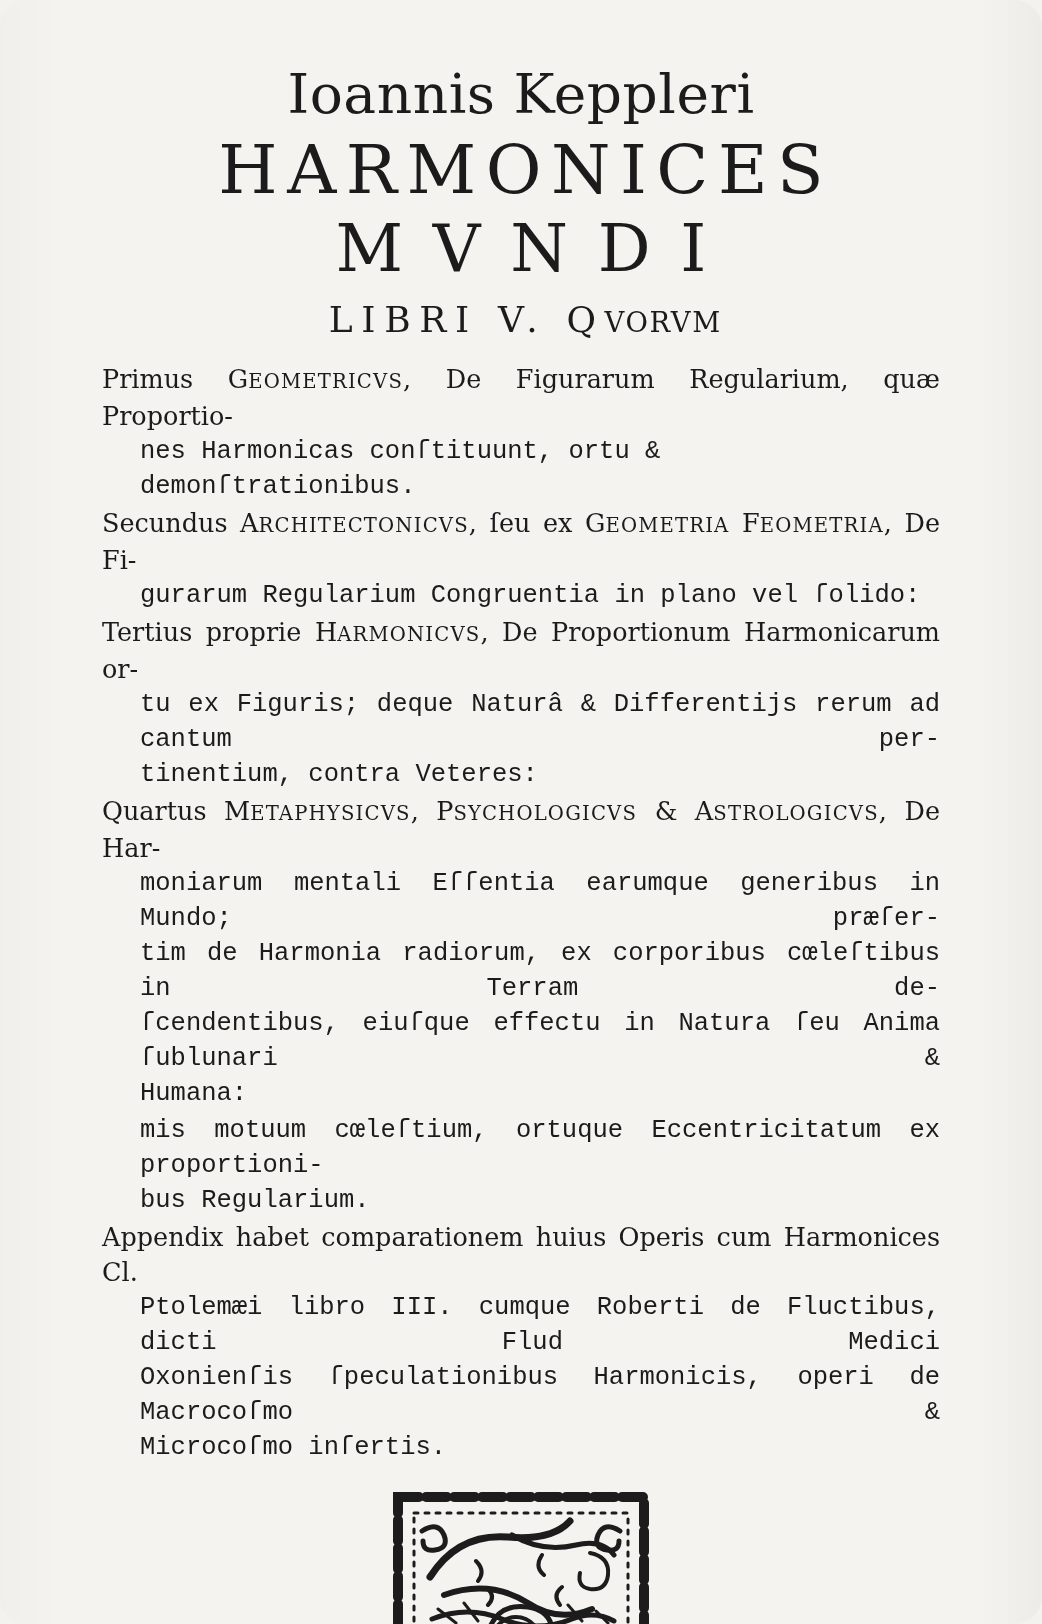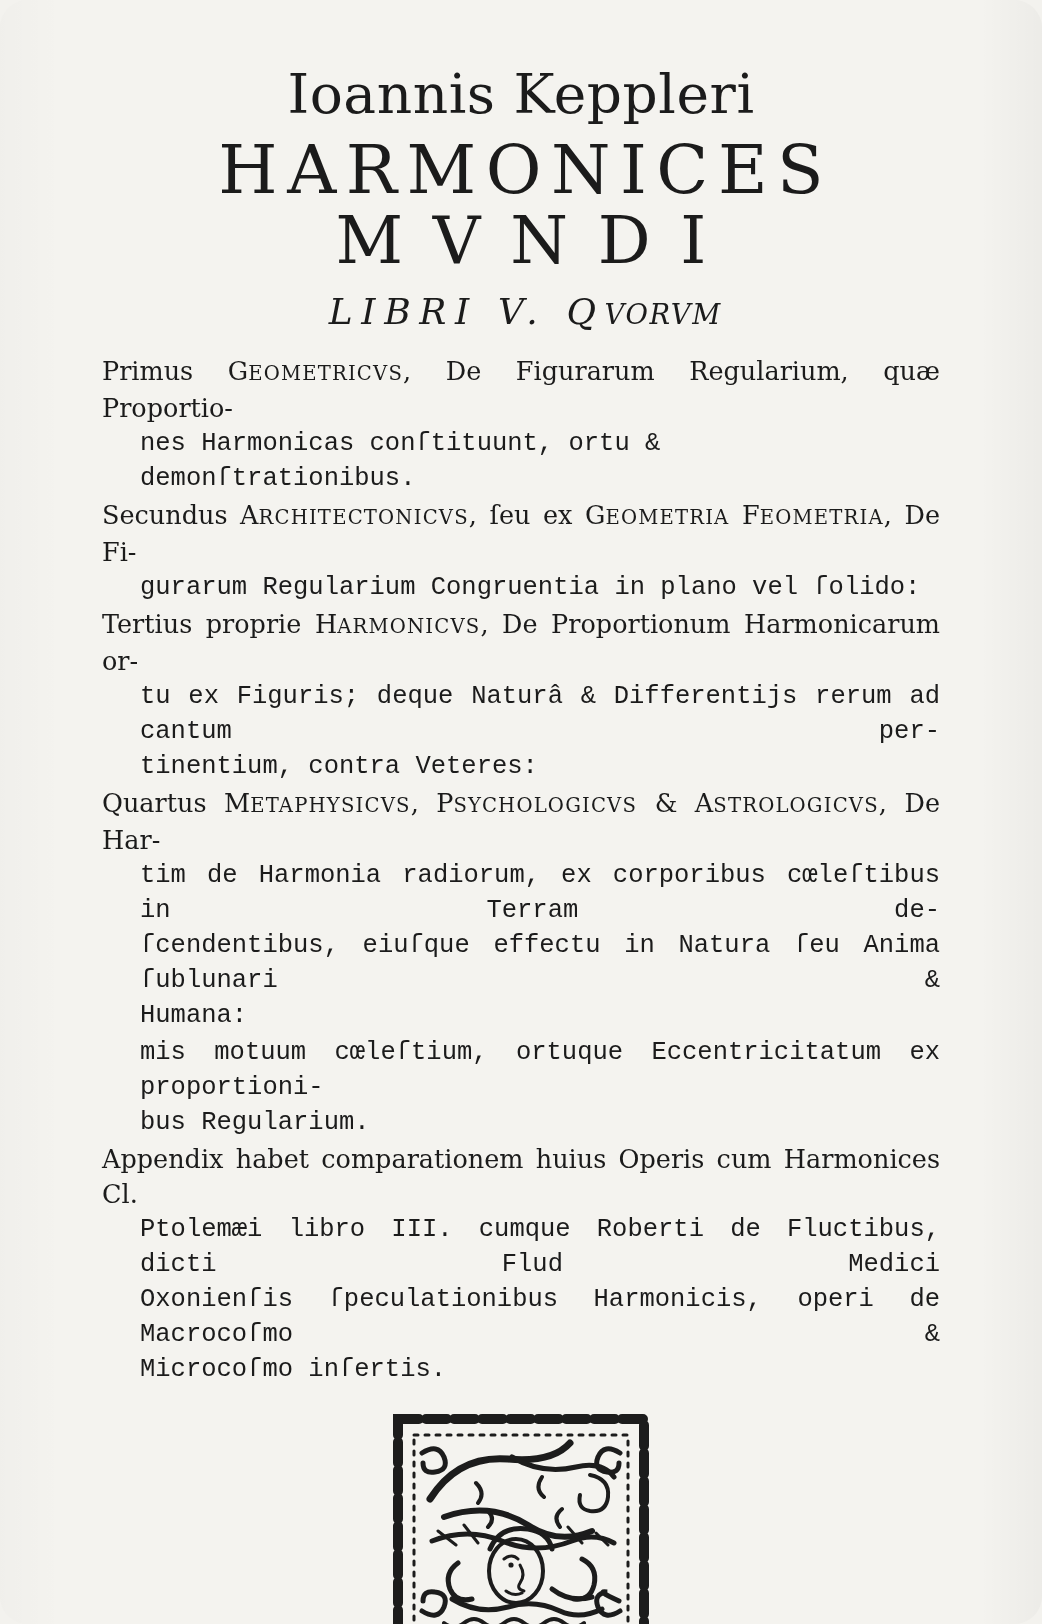--- a/index.html
+++ b/index.html
@@ -35,29 +35,28 @@
     letter-spacing: 0.14em;
     padding-left: 0.14em; 
     margin-top: 12px;
     white-space: nowrap;
   }
   .title-sub {
     font-size: 66px;
     line-height: 1.0;
     letter-spacing: 0.45em;
     padding-left: 0.45em;
-    margin-top: 4px;
+    margin-top: 12px;
   }
   .libri {
     font-size: 36px;
     line-height: 1.0;
     letter-spacing: 0.24em;
     padding-left: 0.24em;
     margin-top: 20px;
-    font-style: italic;
   }
   .libri .sc { font-size: 0.76em; }
 
   .books {
     width: 838px;
     margin: 24px auto 14px;
     font-size: 25.5px;
     line-height: 35px;
   }
   .para { margin-top: 2px; }
@@ -89,20 +88,21 @@
         <div class="pline just"><span>Secundus A</span><span class="sc">RCHITECTONICVS</span><span>, ſeu ex G</span><span class="sc">EOMETRIA</span><span> F</span><span class="sc">EOMETRIA</span><span>, De Fi-</span></div>
         <div class="pline ind"><span>gurarum Regularium Congruentia in plano vel ſolido:</span></div>
       </div>
       <div class="para">
         <div class="pline just"><span>Tertius proprie H</span><span class="sc">ARMONICVS</span><span>, De Proportionum Harmonicarum or-</span></div>
         <div class="pline ind just"><span>tu ex Figuris; deque Naturâ &amp; Differentijs rerum ad cantum per-</span></div>
         <div class="pline ind"><span>tinentium, contra Veteres:</span></div>
       </div>
       <div class="para">
         <div class="pline just"><span>Quartus M</span><span class="sc">ETAPHYSICVS</span><span>, P</span><span class="sc">SYCHOLOGICVS</span><span> &amp; A</span><span class="sc">STROLOGICVS</span><span>, De Har-</span></div>
+        <div class="pline ind just"><span>moniarum mentali Eſſentia earumque generibus in Mundo; præſer-</span></div>
         <div class="pline ind just"><span>tim de Harmonia radiorum, ex corporibus cœleſtibus in Terram de-</span></div>
         <div class="pline ind just"><span>ſcendentibus, eiuſque effectu in Natura ſeu Anima ſublunari &amp;</span></div>
         <div class="pline ind"><span>Humana:</span></div>
       </div>
       <div class="para">
         <div class="pline ind just"><span>mis motuum cœleſtium, ortuque Eccentricitatum ex proportioni-</span></div>
         <div class="pline ind"><span>bus Regularium.</span></div>
       </div>
       <div class="para">
         <div class="pline just"><span>Appendix habet comparationem huius Operis cum Harmonices Cl.</span></div>

